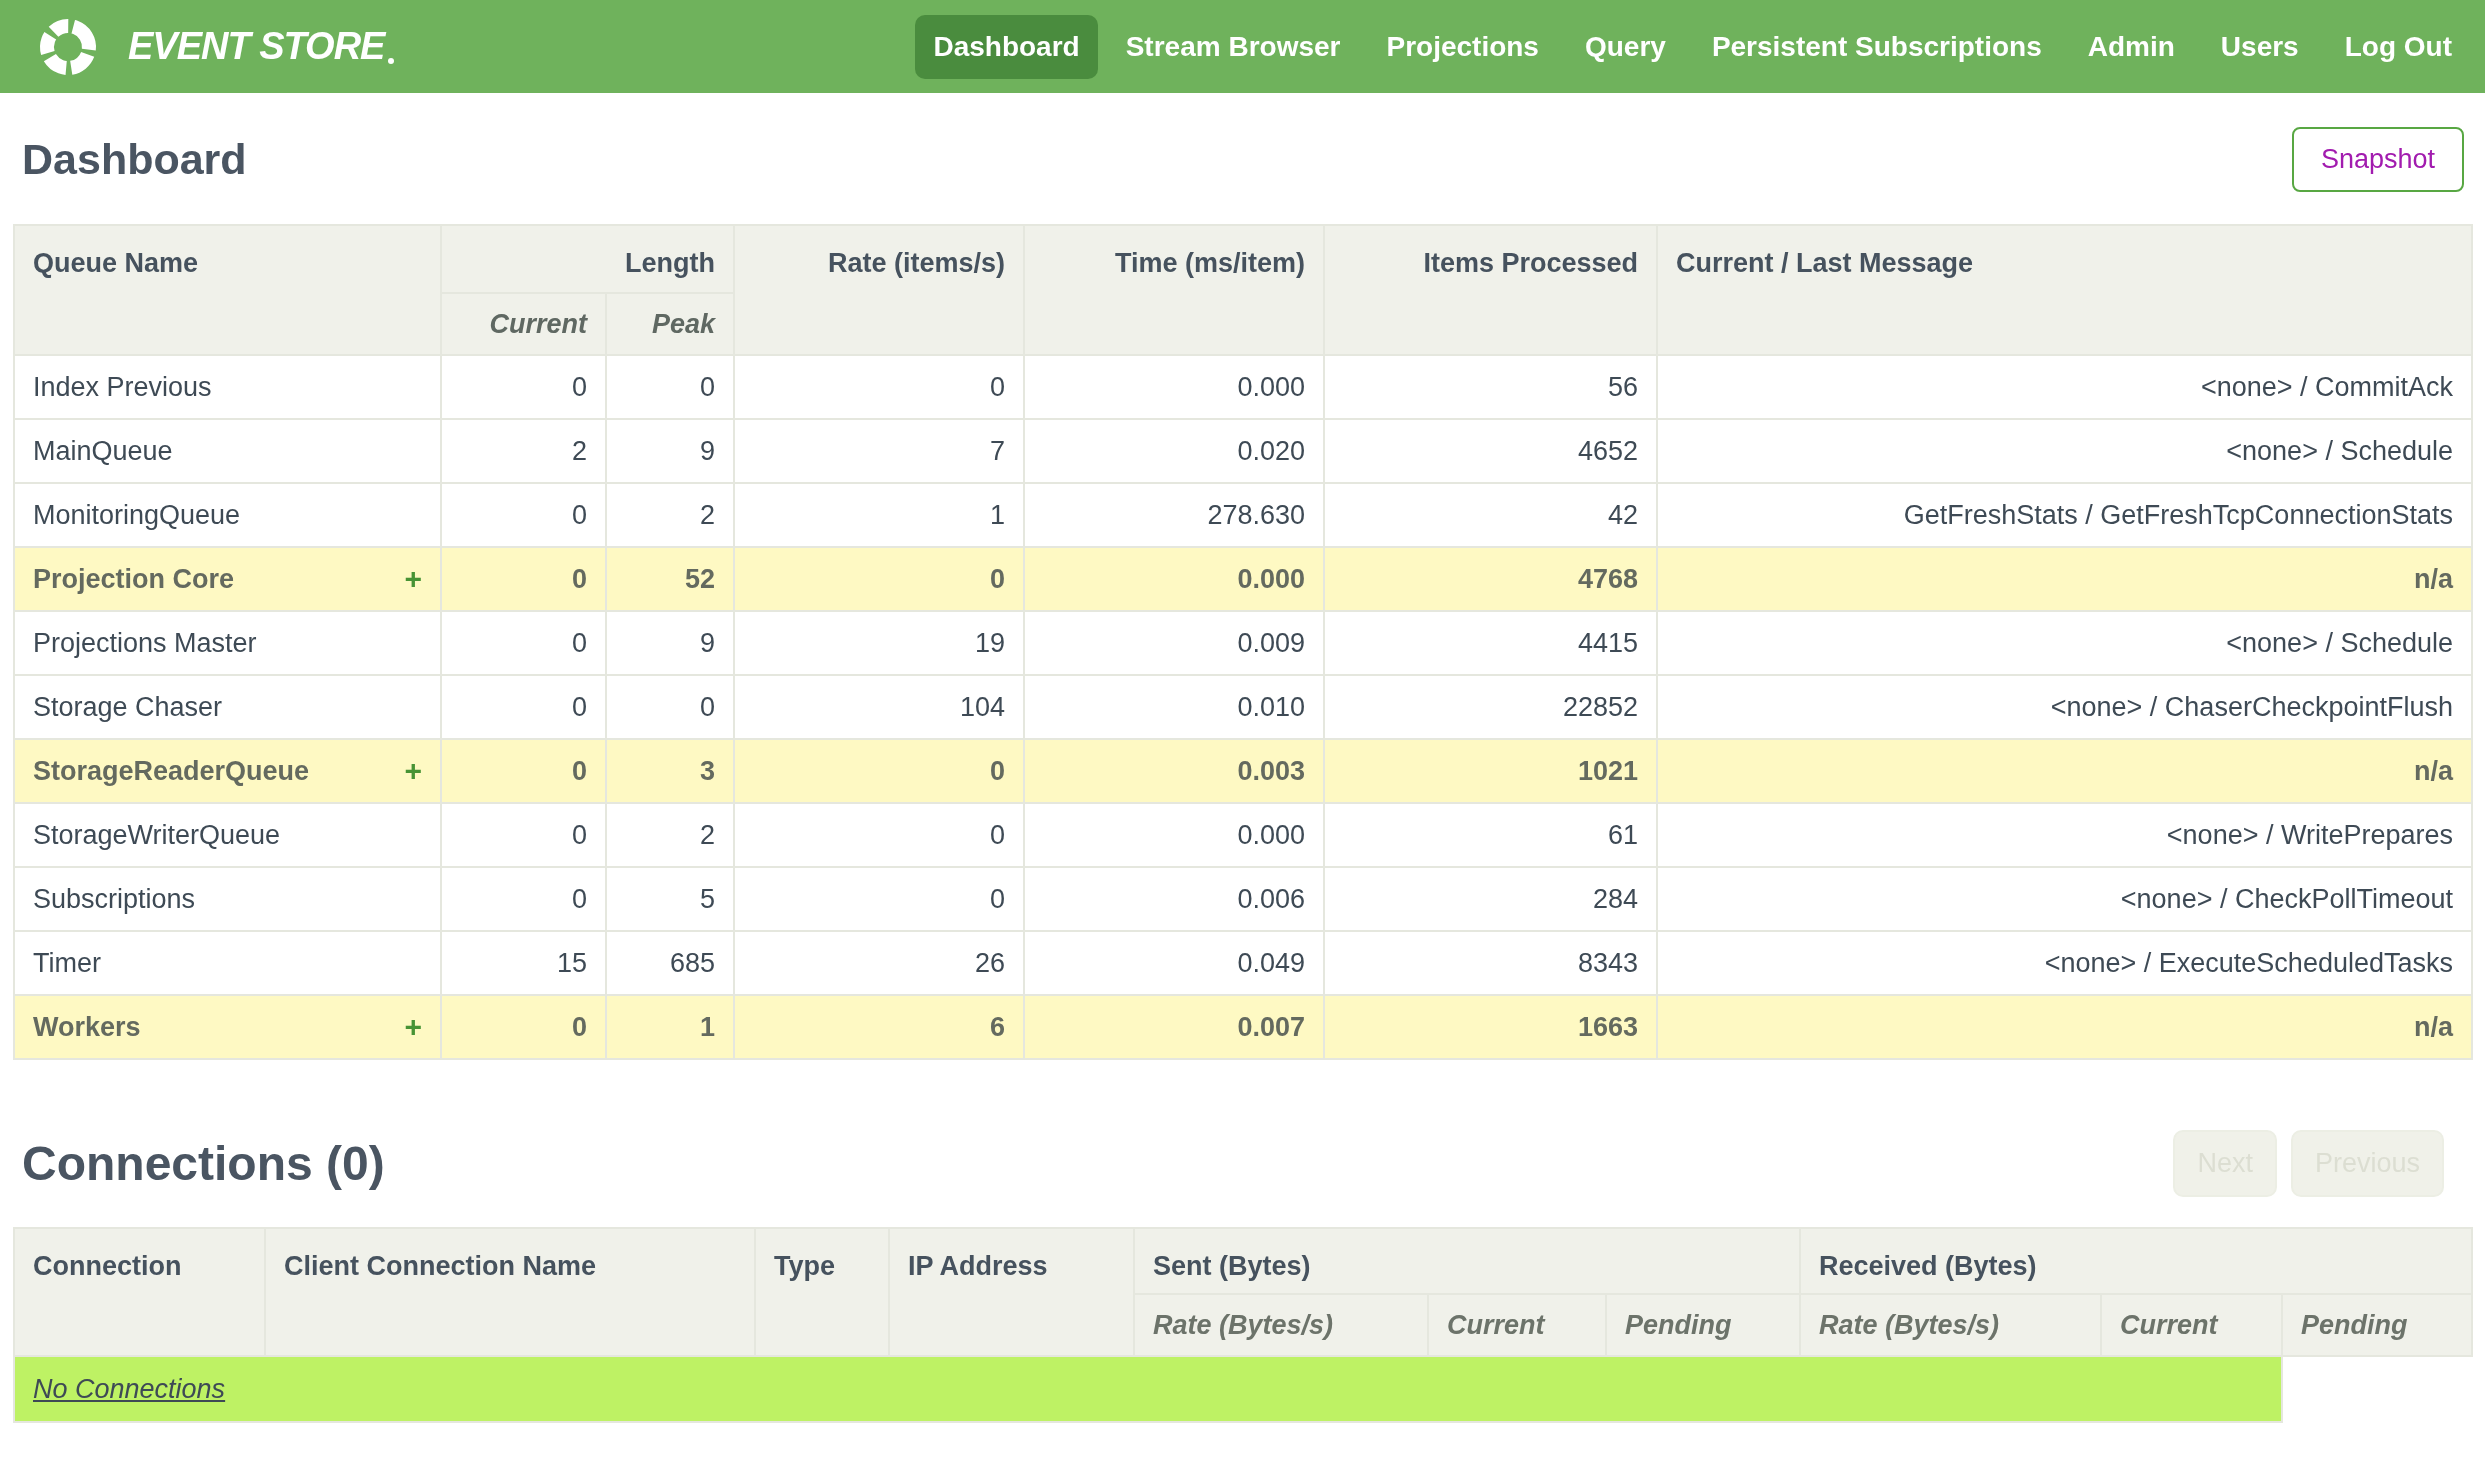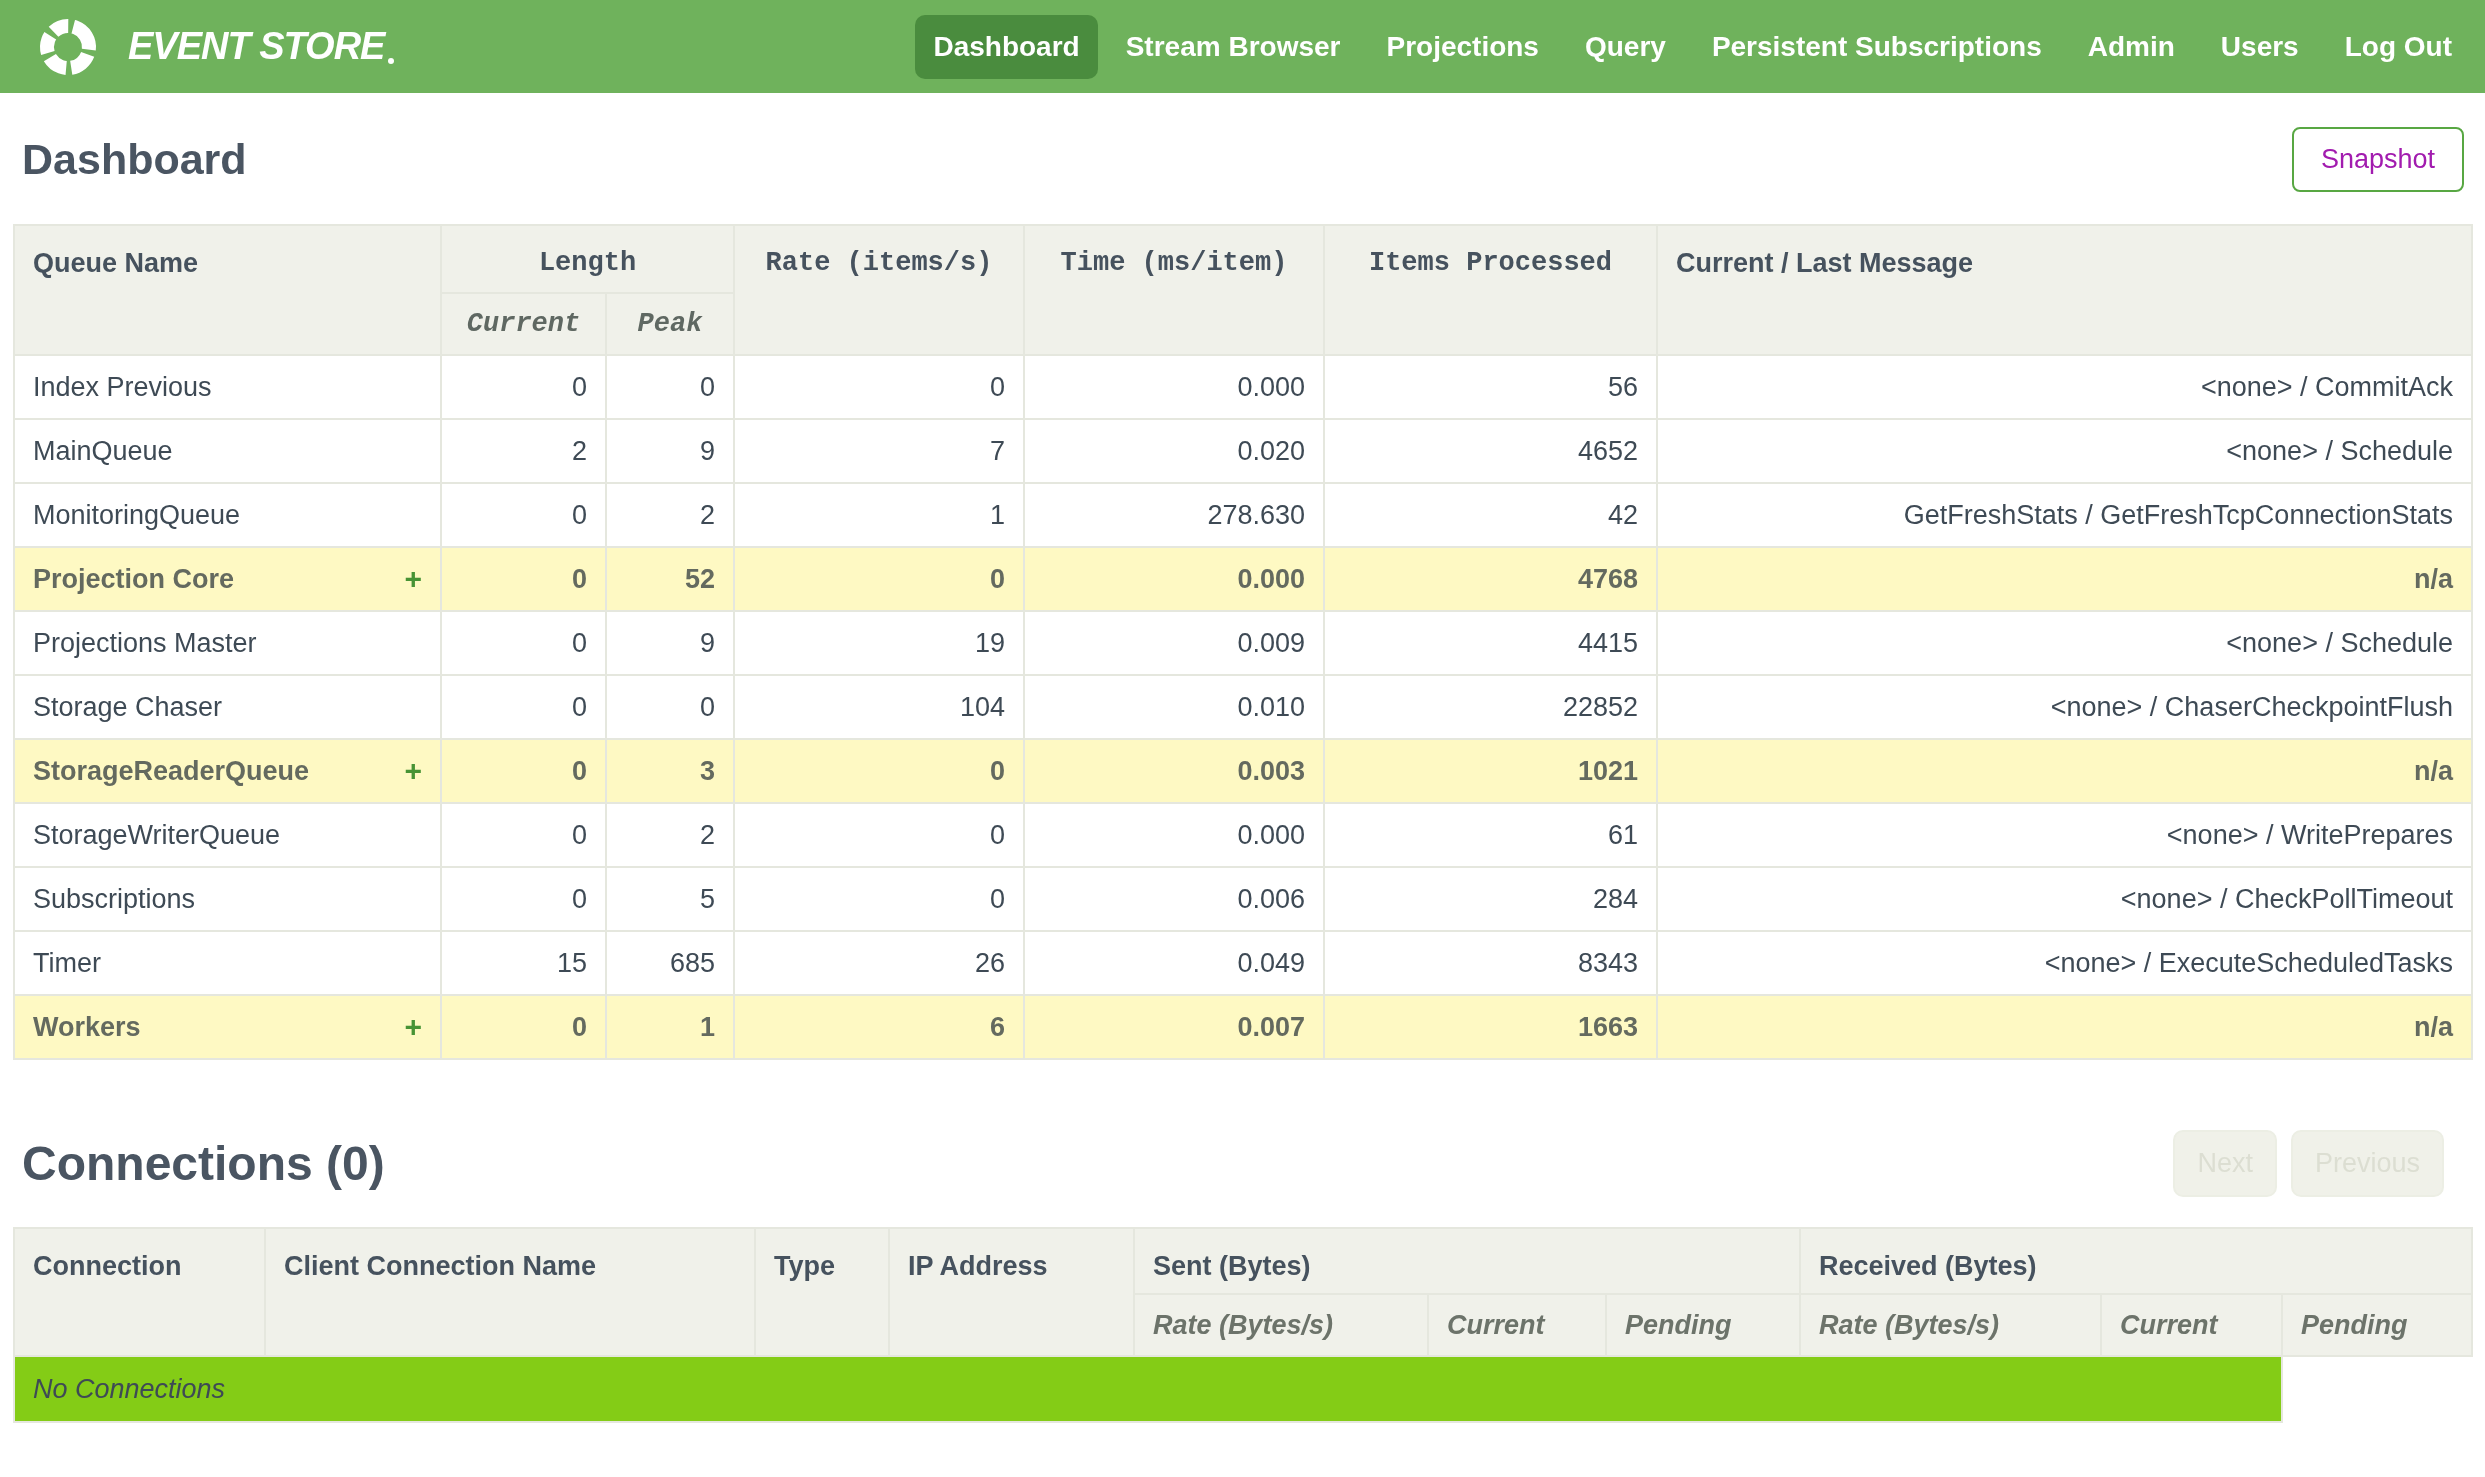--- a/index.html
+++ b/index.html
@@ -60,21 +60,21 @@
   th {
     background: #f0f1ea; color: #46525e; font-weight: bold;
     text-align: left;
   }
   thead .top-th { vertical-align: top; padding-top: 22px; }
   td { color: #3e4a55; }
 
   
   .queues thead tr:first-child { height: 68px; }
   .queues thead tr:last-child  { height: 62px; }
-  .queues th.r { text-align: center; font-family: Liberation Mono, monospace; }
+  .queues th.r { text-align: right; }
   .queues .sub-th {
     font-style: italic; color: #5f6862; vertical-align: middle;
   }
   .queues tbody tr { height: 64px; }
   .queues td.num, .queues td.msg { text-align: right; }
   .queues tbody tr.group td {
     background: #fef9c3; font-weight: bold; color: #646a5f;
   }
   .qname-flex { display: flex; align-items: center; }
   .plus {
@@ -94,21 +94,21 @@
     border: 2px solid #eceee4; border-radius: 10px;
     font-size: 27px; font-family: "Liberation Sans", sans-serif;
     padding: 16px 22px;
   }
   .connections thead tr:first-child { height: 66px; }
   .connections thead tr:last-child  { height: 62px; }
   .connections .sub-th {
     font-style: italic; color: #6c736a; vertical-align: middle;
   }
   .connections tbody tr { height: 66px; }
-  .empty-cell { font-style: italic; color: #3e4a55; background: #84cc16; }
+  .empty-cell { font-style: italic; color: #3e4a55; background: #bef264; text-decoration: underline; }
 </style>
 </head>
 <body>
 
 <nav class="navbar">
   <div class="logo">
     <span style="display:inline-flex;">
       <svg width="64" height="64" viewBox="0 0 64 64">
         <circle cx="32" cy="32" r="21" fill="none" stroke="#ffffff" stroke-width="14" stroke-dasharray="28 5 22 5 20 5 18 5 16 5" transform="rotate(-70 32 32)"></circle>
       </svg>

